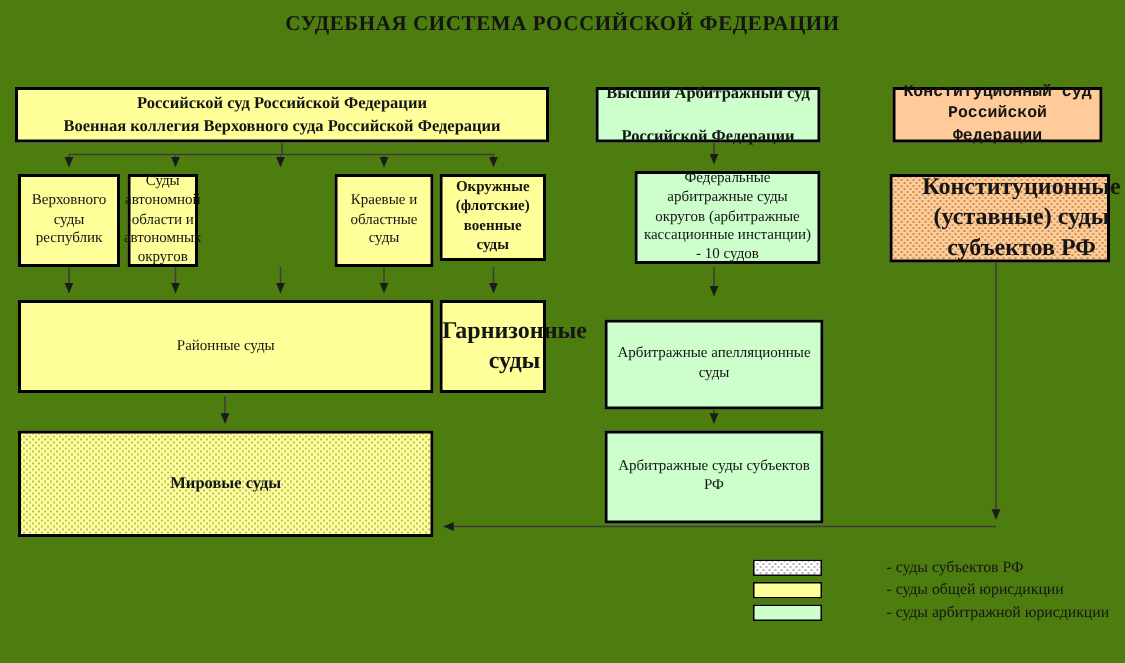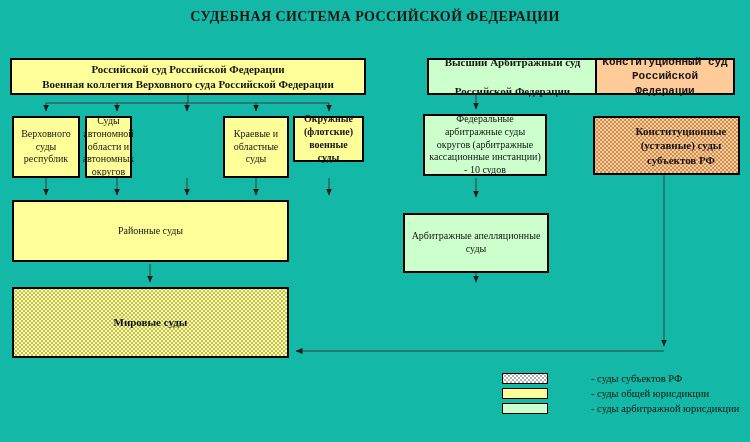--- a/index.html
+++ b/index.html
@@ -1,25 +1,25 @@
 <!DOCTYPE html>
 <html style="--yellow: #ffff99; --green: #ccffcc; --orange: #ffcc99;"><head>
 <meta charset="utf-8">
 <style>
   html,body{margin:0;padding:0;background:#fff;}
-  #stage{position:relative;width:750px;height:442px;background:#14b8a6;overflow:hidden;
+  #stage{position:relative;width:750px;height:442px;background:#4d7c0f;overflow:hidden;
          font-family:"Liberation Serif","DejaVu Serif",serif;}
   .title{position:absolute;left:0;top:9px;width:750px;text-align:center;
          font-size:14px;font-weight:bold;color:#141414;letter-spacing:.4px;}
   .box{position:absolute;box-sizing:border-box;border:2px solid #000;
        display:flex;flex-direction:column;align-items:center;justify-content:center;
        text-align:center;color:#151515;line-height:1.28;padding:2px 3px;font-size:10px;}
   .b{font-weight:bold;}
   .fs11{font-size:11px;}
-  .fs105{font-size:11px;padding-left:32px;}
+  .fs105{font-size:16px;padding-left:32px;}
   .bg-yellow{background:var(--yellow,#ffff99);}
   .bg-green{background:var(--green,#ccffcc);}
   .bg-orange{background:var(--orange,#ffcc99);font-family:Liberation Mono, monospace;}
   .dots-yellow{background-color:var(--yellow,#ffff99);
     background-image:radial-gradient(#bdbd6a 30%,transparent 32%),radial-gradient(#bdbd6a 30%,transparent 32%);
     background-size:4px 4px;background-position:0 0,2px 2px;}
   .dots-orange{background-color:var(--orange,#ffcc99);
     background-image:radial-gradient(#c98f55 30%,transparent 32%),radial-gradient(#c98f55 30%,transparent 32%);
     background-size:4px 4px;background-position:0 0,2px 2px;}
   svg.wires{position:absolute;left:0;top:0;pointer-events:none;}
@@ -75,32 +75,34 @@
   </svg>
 
   <div class="box bg-yellow b fs11" style="left:10px;top:58px;width:356px;height:37px;">
     <span>Российской суд Российской Федерации</span>
     <span>Военная коллегия Верховного суда Российской Федерации</span>
   </div>
 
   <div class="box bg-yellow" style="left:12px;top:116px;width:68px;height:62px;">Верховного суды республик</div>
   <div class="box bg-yellow" style="left:85px;top:116px;width:47px;height:62px;">Суды автономной области и автономных округов</div>
   <div class="box bg-yellow" style="left:223px;top:116px;width:66px;height:62px;">Краевые и областные суды</div>
-  <div class="box bg-yellow b" style="left:293px;top:116px;width:71px;height:46px;">Окружные (флотские) военные суды</div>
+  <div class="box bg-yellow b" style="left:293px;top:116px;width:71px;height:58px;">Окружные (флотские) военные суды</div>
 
   <div class="box bg-yellow" style="left:12px;top:200px;width:277px;height:62px;">Районные суды</div>
+  <div class="box bg-yellow b fs105" style="left:293px;top:200px;width:71px;height:62px;">Гарнизонные суды</div>
 
   <div class="box dots-yellow b fs11" style="left:12px;top:287px;width:277px;height:71px;">Мировые суды</div>
 
-  <div class="box bg-green b fs11" style="left:427px;top:58px;width:171px;height:37px;gap:14px;">
+  <div class="box bg-green b fs11" style="left:397px;top:58px;width:150px;height:37px;gap:14px;">
     <span>Высший Арбитражный суд</span>
     <span>Российской Федерации</span>
   </div>
   <div class="box bg-green" style="left:423px;top:114px;width:124px;height:62px;">Федеральные арбитражные суды округов (арбитражные кассационные инстанции) - 10 судов</div>
   <div class="box bg-green" style="left:403px;top:202px;width:146px;height:60px;margin-top:11px;">Арбитражные апелляционные суды</div>
+  <div class="box bg-green" style="left:403px;top:287px;width:146px;height:62px;">Арбитражные суды субъектов РФ</div>
 
   <div class="box bg-orange b fs11" style="left:595px;top:58px;width:140px;height:37px;">
     <span>Конституционный суд</span>
     <span>Российской Федерации</span>
   </div>
   <div class="box dots-orange b fs105" style="left:593px;top:116px;width:147px;height:59px;">Конституционные (уставные) суды субъектов РФ</div>
 
   <div class="legend">
     <div class="legend-row">
       <span class="swatch" data-swatch="dotted-white"></span>

